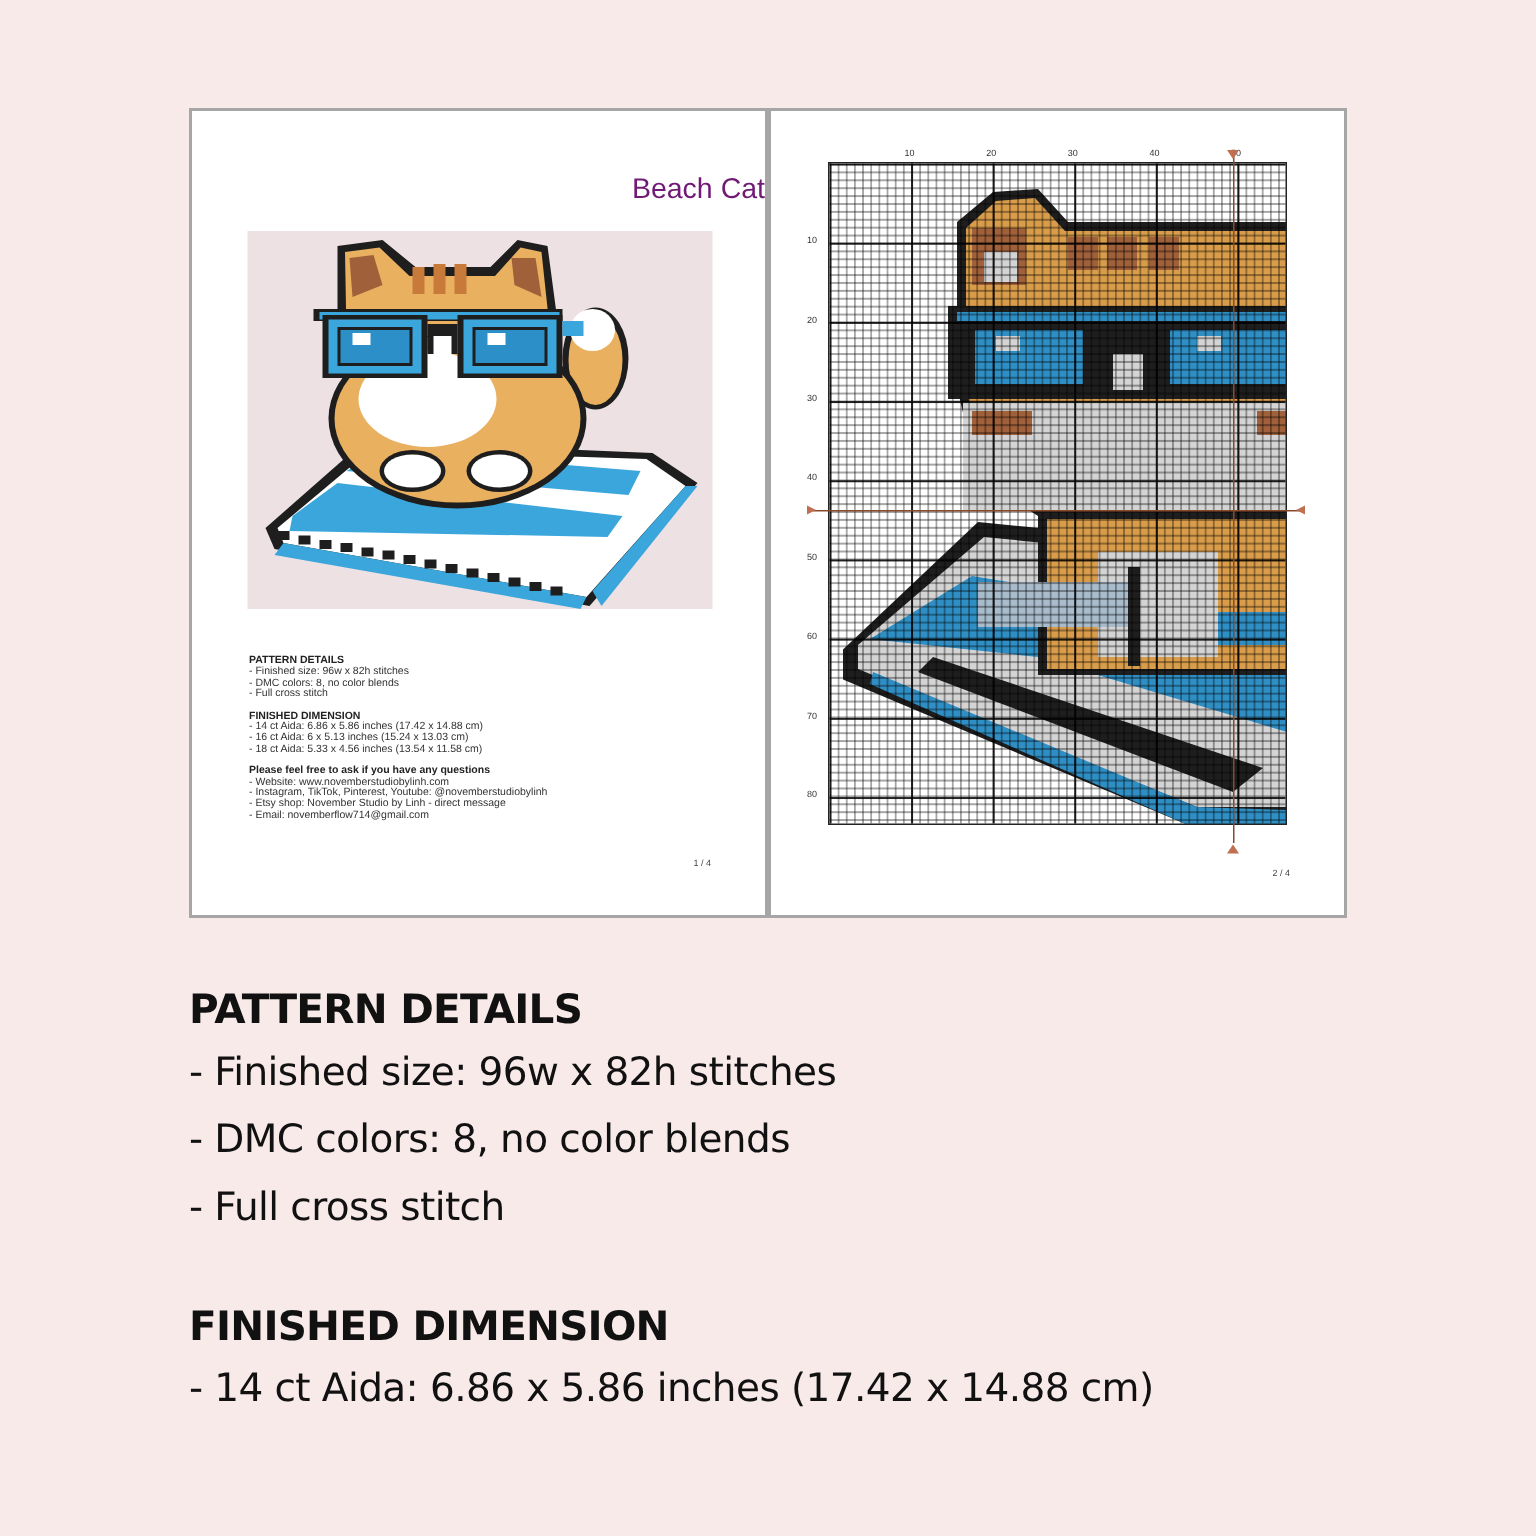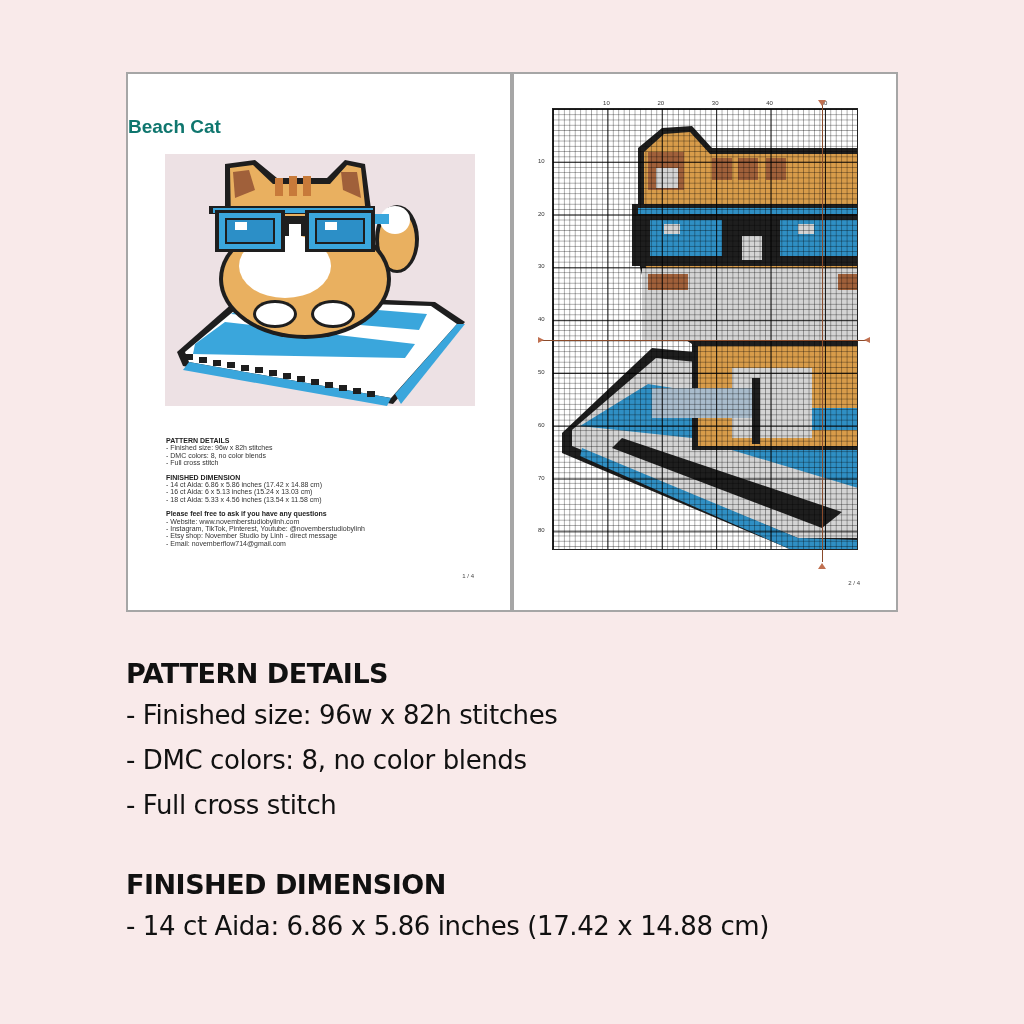--- a/index.html
+++ b/index.html
@@ -7,22 +7,22 @@
     width:1024px; height:1024px; background:#f9eaea; position:relative; overflow:hidden;
     font-family:"DejaVu Sans", sans-serif; color:#111;
   }
   .page {
     position:absolute; top:72px; height:540px; background:#fff;
     border:2px solid #a6a6a6; box-sizing:border-box;
   }
   #page1 { left:126px; width:386px; }
   #page2 { left:512px; width:386px; }
   .p1-title {
-    position:absolute; top:42px; left:0; width:100%; text-align:left;
-    font-family:"Liberation Sans", sans-serif; font-weight:bold; font-size:19px; color:#0f766e;
+    position:absolute; top:42px; left:0; width:100%; text-align:right;
+    font-family:"Liberation Sans", sans-serif; font-weight:normal; font-size:19px; color:#701a75;
   }
   .p1-art { position:absolute; left:37px; top:80px; width:310px; height:252px; background:#ede1e4; }
   .p1-text {
     position:absolute; left:38px; top:363px; width:320px;
     font-family:"Liberation Sans", sans-serif; font-size:7px; line-height:7.4px; color:#333;
   }
   .p1-text .hd { font-weight:bold; color:#222; }
   .p1-text .gap { height:7px; }
   .pg-num {
     position:absolute; font-family:"Liberation Sans", sans-serif; font-size:6px; color:#444;

